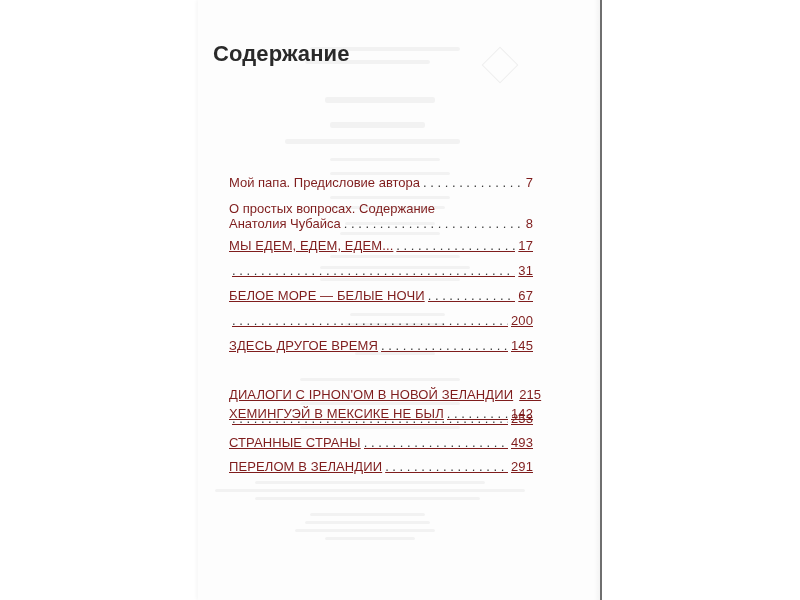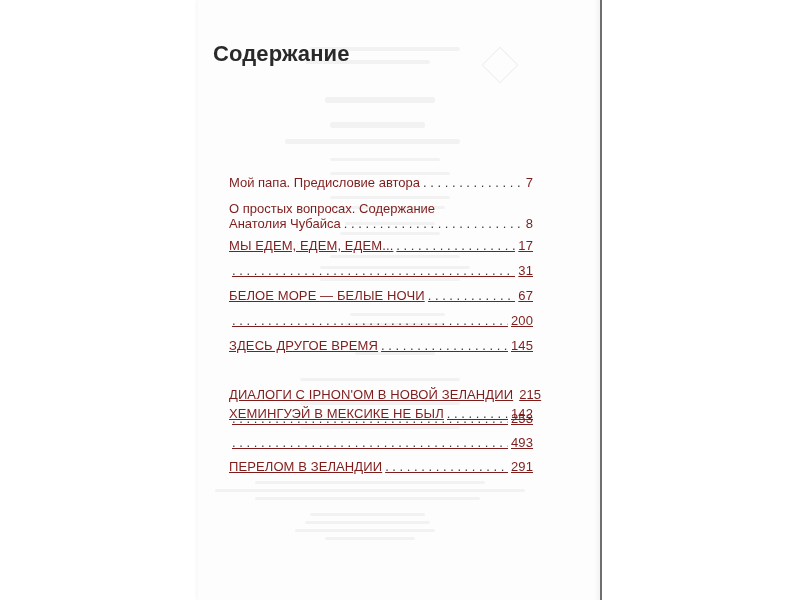--- a/index.html
+++ b/index.html
@@ -228,20 +228,21 @@
 
   <div class="toc-entry caps" style="top:411px;">
     <div class="toc-line">
       <span class="toc-dots"></span>
       <span class="toc-page">253</span>
     </div>
   </div>
 
   <div class="toc-entry caps" style="top:435px;">
     <div class="toc-line">
+      <span class="toc-text">СТРАННЫЕ СТРАНЫ</span>
       <span class="toc-dots"></span>
       <span class="toc-page">493</span>
     </div>
   </div>
 
   <div class="toc-entry caps" style="top:459px;">
     <div class="toc-line">
       <span class="toc-text">ПЕРЕЛОМ В ЗЕЛАНДИИ</span>
       <span class="toc-dots"></span>
       <span class="toc-page">291</span>

